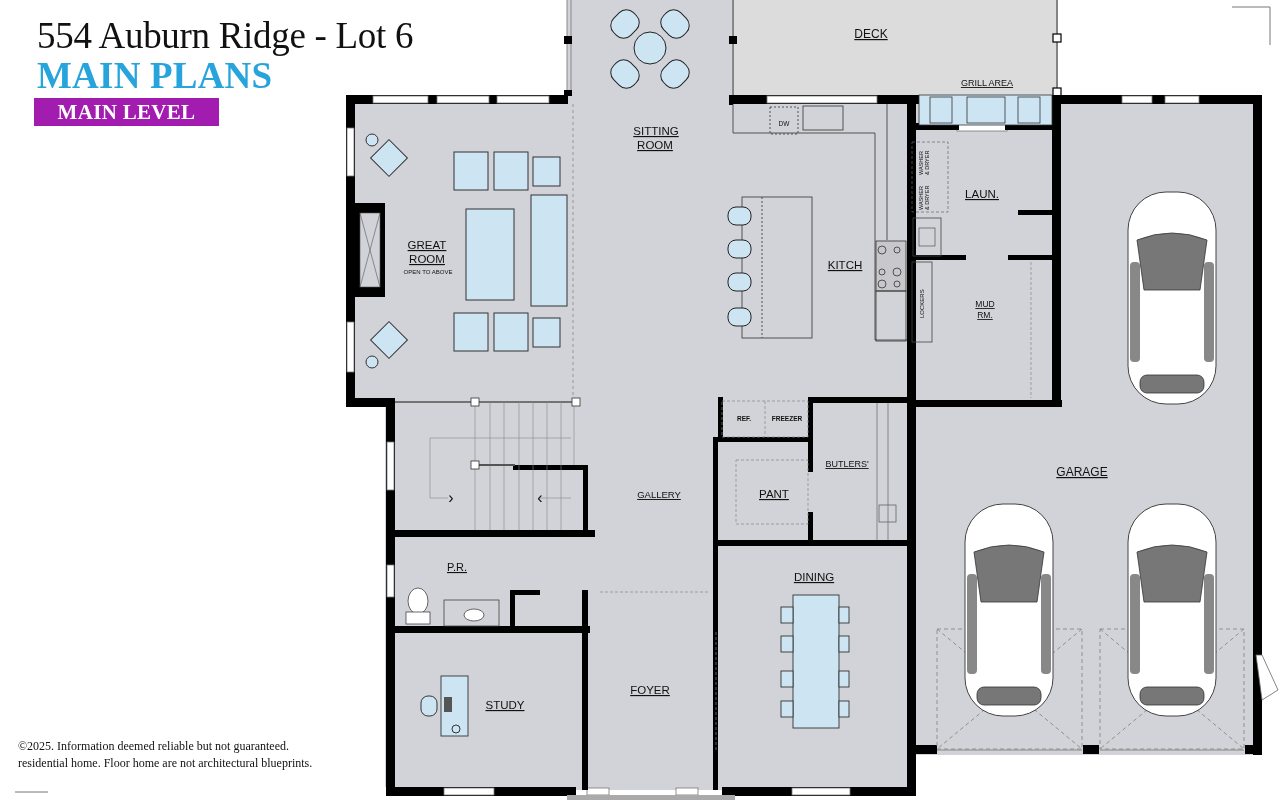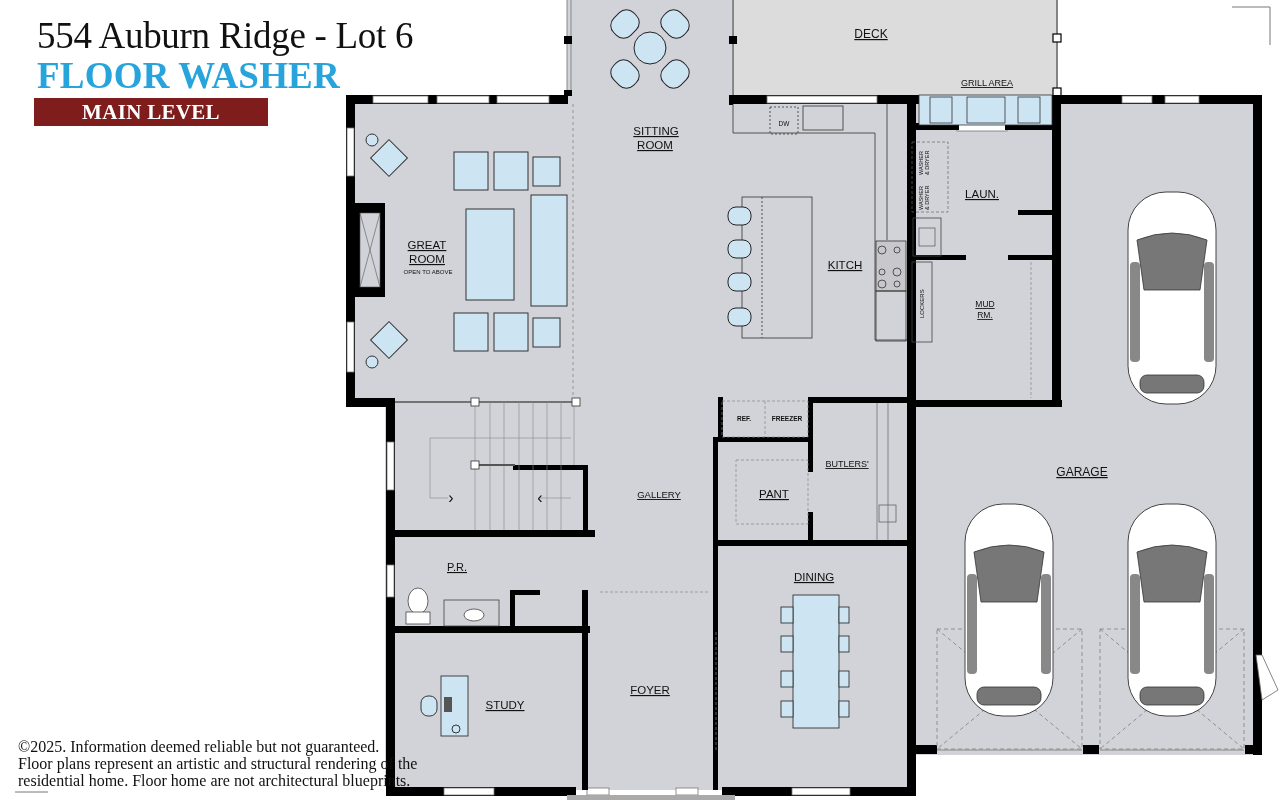--- a/index.html
+++ b/index.html
@@ -1,30 +1,30 @@
 <!DOCTYPE html>
 <html><head>
 <meta charset="utf-8">
 <style>
   html, body { margin:0; padding:0; background:#ffffff; }
   body { width:1280px; height:800px; position:relative; overflow:hidden; font-family:"Liberation Sans", sans-serif; }
   .title { position:absolute; left:37px; top:14px; font-family:"Liberation Serif", serif; font-weight:normal; font-size:37px; color:#111111; letter-spacing:-0.3px; white-space:nowrap; }
   .subtitle { position:absolute; left:37px; top:54px; font-family:"Liberation Serif", serif; font-weight:bold; font-size:37px; color:#28a4dc; white-space:nowrap; letter-spacing:0.2px; }
-  .level-badge { position:absolute; left:34px; top:98px; width:234px; height:28px; background:#7f1d1d; color:#ffffff; font-family:"Liberation Serif", serif; font-weight:bold; font-size:21px; line-height:28px; text-align:center; letter-spacing:0.3px; }
-  .disclaimer { position:absolute; left:18px; top:738px; font-family:"Liberation Serif", serif; font-size:16px; line-height:17px; color:#111111; width:360px; }
+  .level-badge { position:absolute; left:34px; top:98px; width:185px; height:28px; background:#a21caf; color:#ffffff; font-family:"Liberation Serif", serif; font-weight:bold; font-size:21px; line-height:28px; text-align:center; letter-spacing:0.3px; }
+  .disclaimer { position:absolute; left:18px; top:738px; font-family:"Liberation Serif", serif; font-size:12px; line-height:17px; color:#111111; width:360px; }
   .disclaimer div { white-space:nowrap; }
   svg.plan { position:absolute; left:0; top:0; }
   .rlabel { font-family:"Liberation Sans", sans-serif; fill:#111; text-decoration:underline; }
   .small { font-family:"Liberation Sans", sans-serif; fill:#111; }
 </style>
 </head>
 <body>
 
 <div class="title">554 Auburn Ridge - Lot 6</div>
-<div class="subtitle">FLOOR WASHER</div>
+<div class="subtitle">MAIN PLANS</div>
 <div class="level-badge">MAIN LEVEL</div>
 
 <svg class="plan" width="1280" height="800" viewBox="0 0 1280 800" xmlns="http://www.w3.org/2000/svg">
 
   <g>
     <rect x="733" y="0" width="325" height="97" fill="#dcdcdc"></rect>
     <line x1="733" y1="0" x2="733" y2="97" stroke="#666" stroke-width="1.5"></line>
     <line x1="1057" y1="0" x2="1057" y2="97" stroke="#666" stroke-width="1.5"></line>
     <rect x="1053" y="34" width="8" height="8" fill="#fff" stroke="#000" stroke-width="1.2"></rect>
     <rect x="1053" y="88" width="8" height="8" fill="#fff" stroke="#000" stroke-width="1.2"></rect>
@@ -283,15 +283,14 @@
       <rect x="839" y="701" width="10" height="16"></rect>
   </g>
   <text class="rlabel" x="814" y="581" font-size="11.5" text-anchor="middle">DINING</text>
 
   <polyline points="1232,7 1270,7 1270,45" fill="none" stroke="#777" stroke-width="1"></polyline>
   <line x1="15" y1="792" x2="48" y2="792" stroke="#777" stroke-width="1"></line>
 </svg>
 
 <div class="disclaimer">
   <div>©2025. Information deemed reliable but not guaranteed.</div>
-  <div>Floor plans represent an artistic and structural rendering of the</div>
   <div>residential home. Floor home are not architectural blueprints.</div>
 </div>
 
 </body></html>

